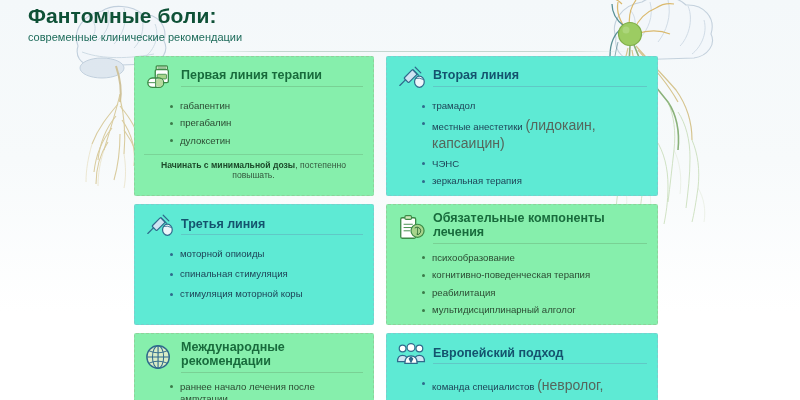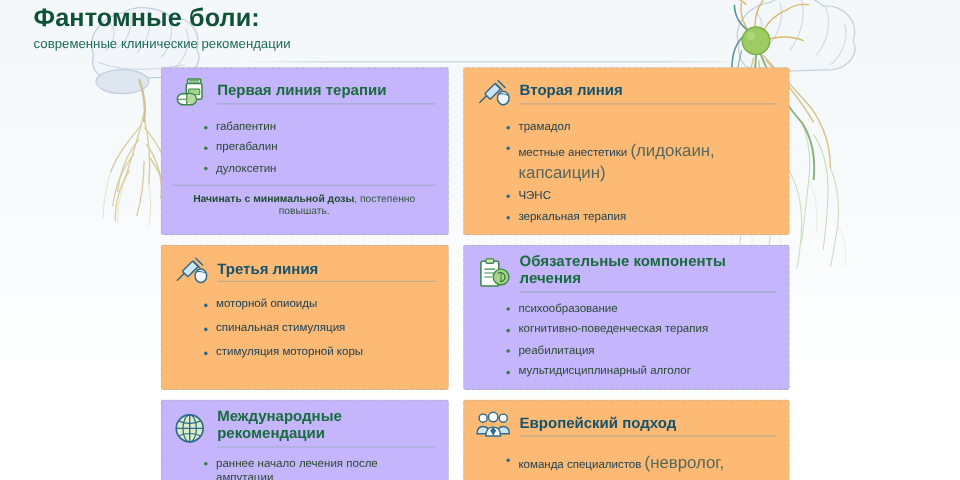--- a/index.html
+++ b/index.html
@@ -78,25 +78,25 @@
     align-content: start;
   }
 
   .card {
     position: relative;
     padding: 7px 10px 8px 9px;
     border-radius: 2px;
     border: 1px dashed rgba(140,165,150,0.45);
   }
   .card.green {
-    background: #c4b5fd;
+    background: #86efac;
     border-color: rgba(150,180,140,0.5);
   }
   .card.blue {
-    background: #fdba74;
+    background: #5eead4;
     border-color: rgba(150,175,195,0.5);
   }
 
   
   .card.r1 { min-height: 102px; }
   .card.r2 { min-height: 84px; }
   .card.r3 { min-height: 100px; }
 
   .card-head {
     display: flex;

